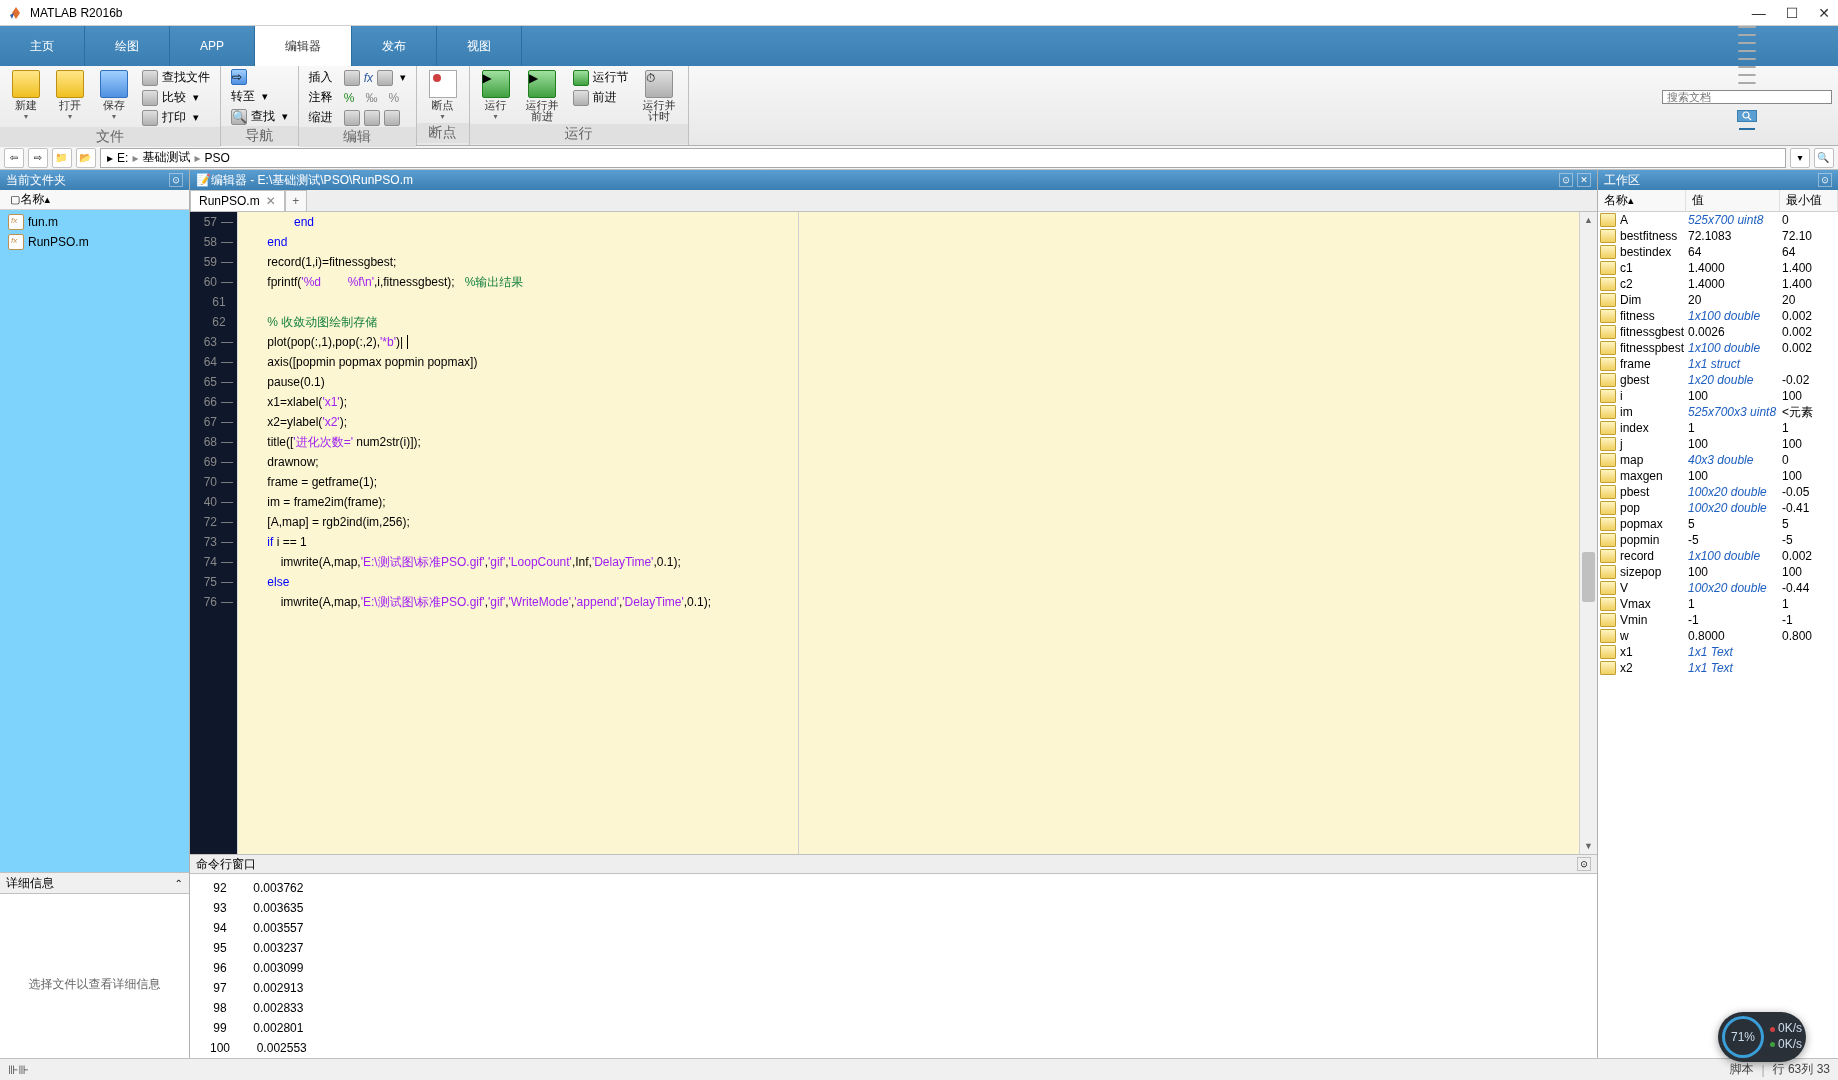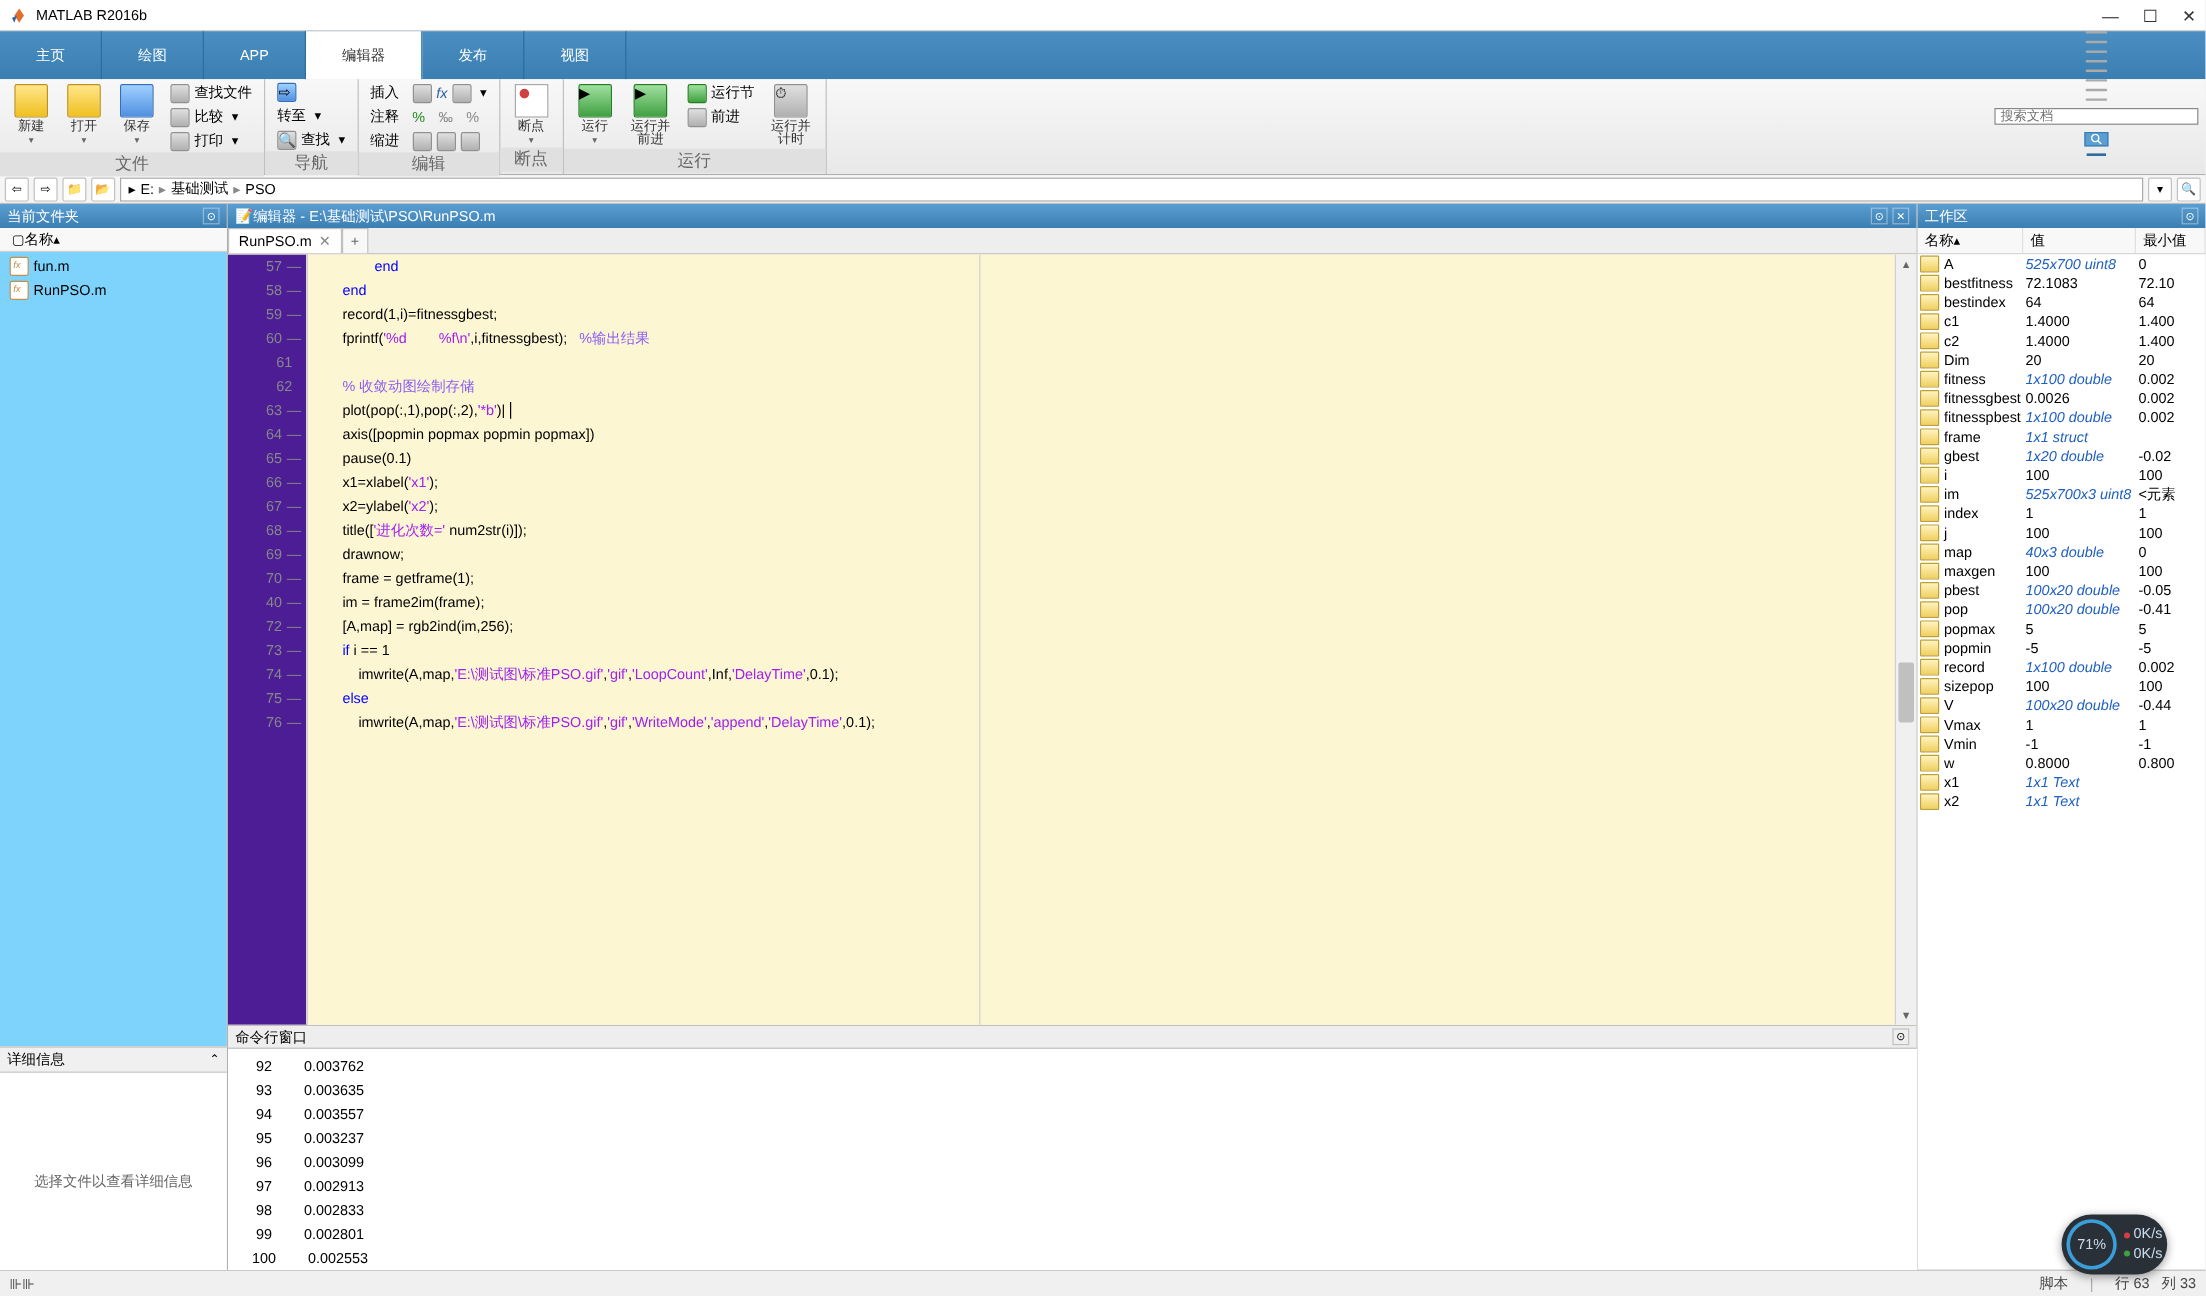--- a/index.html
+++ b/index.html
@@ -58,29 +58,29 @@
 .left .details-hdr .chev { margin-left:auto; font-size:10px; }
 .left .details-body { height:180px; background:#fff; display:flex; align-items:center; justify-content:center; color:#666; padding:10px; text-align:center; }
 
 
 .center { flex:1; display:flex; flex-direction:column; border-right:1px solid #b0b0b0; }
 .editor-tabs { height:22px; background:#eee; border-bottom:1px solid #c0c0c0; display:flex; align-items:stretch; }
 .editor-tab { background:#fff; border:1px solid #c0c0c0; border-bottom:none; padding:0 8px; display:flex; align-items:center; gap:6px; font-size:12px; cursor:pointer; }
 .editor-tab .close { color:#888; font-size:12px; }
 .editor-tab-add { width:22px; background:#f8f8f8; border:1px solid #c0c0c0; border-bottom:none; display:flex; align-items:center; justify-content:center; color:#666; cursor:pointer; }
 .editor-body { flex:1; display:flex; background:#fdf6d3; font-family:Consolas,"Courier New",monospace; font-size:13px; overflow:hidden; position:relative; }
-.gutter { width:66px; background:#4c1d95; border-right:1px solid #d8d8d8; }
+.gutter { width:48px; background:#0f172a; border-right:1px solid #d8d8d8; }
 .gutter .ln { height:20px; display:flex; align-items:center; justify-content:flex-end; padding-right:4px; color:#888; font-size:11px; }
 .gutter .ln .dash { margin-left:4px; color:#888; }
 .code { flex:1; padding-left:16px; position:relative; }
 .code .line { height:20px; display:flex; align-items:center; white-space:pre; }
 .code .cursor { display:inline-block; width:1px; height:14px; background:#000; vertical-align:middle; margin-left:4px; }
 .kw { color:#0000ff; }
 .str { color:#a020f0; }
-.cmt { color:#8b5cf6; }
+.cmt { color:#15803d; }
 .margin-line { position:absolute; left:560px; top:0; bottom:0; width:1px; background:#d0d0d0; }
 .editor-scroll { position:absolute; right:0; top:0; bottom:0; width:18px; background:#f0f0f0; border-left:1px solid #d0d0d0; }
 .editor-scroll .thumb { position:absolute; left:2px; right:2px; top:340px; height:50px; background:#c0c0c0; border-radius:2px; }
 .editor-scroll .arrow-up,.editor-scroll .arrow-down { position:absolute; left:0; right:0; height:16px; display:flex; align-items:center; justify-content:center; font-size:9px; color:#666; }
 .editor-scroll .arrow-up { top:0; }
 .editor-scroll .arrow-down { bottom:0; }
 
 .cmd-header { height:20px; background:#eee; border-top:1px solid #c0c0c0; border-bottom:1px solid #c0c0c0; padding:0 6px; display:flex; align-items:center; }
 .cmd-header .mini { margin-left:auto; }
 .cmd-header .mini span { width:14px; height:14px; border:1px solid #c0c0c0; display:flex; align-items:center; justify-content:center; font-size:9px; }
@@ -99,21 +99,21 @@
 .right .var .vname { width:70px; padding-left:2px; overflow:hidden; }
 .right .var .vval { width:94px; overflow:hidden; }
 .right .var .vmin { flex:1; overflow:hidden; }
 .right .var .link { color:#2060c0; }
 .right .hscroll { height:16px; background:#f0f0f0; border-top:1px solid #d0d0d0; position:relative; }
 .right .hscroll .hthumb { position:absolute; top:2px; bottom:2px; left:18px; width:140px; background:#c0c0c0; border-radius:2px; }
 
 
 .statusbar { position:absolute; bottom:0; left:0; right:0; height:22px; background:#f0f0f0; border-top:1px solid #c0c0c0; display:flex; align-items:center; padding:0 8px; font-size:11px; color:#444; }
 .statusbar .sep { margin:0 8px; color:#aaa; }
-.statusbar .right-status { margin-left:auto; display:flex; align-items:center; gap:10px; }
+.statusbar .right-status { margin-left:auto; display:flex; align-items:center; }
 
 
 .perf-widget { position:absolute; right:32px; bottom:18px; width:88px; height:50px; background:#2a3038; border-radius:26px; display:flex; align-items:center; padding:4px; box-shadow:0 2px 8px rgba(0,0,0,0.4); z-index:50; }
 .perf-widget .ring { width:42px; height:42px; border-radius:50%; border:3px solid #3a9ed8; display:flex; align-items:center; justify-content:center; color:#cde; font-size:13px; }
 .perf-widget .stats { margin-left:6px; color:#cde; font-size:9px; line-height:1.3; }
 .perf-widget .stats .row { display:flex; align-items:center; gap:3px; }
 .perf-widget .dot { width:5px; height:5px; border-radius:50%; }
 
 
 .ic-yellow { background:linear-gradient(#ffe68a,#f0c020); border:1px solid #c09010; border-radius:2px; }

